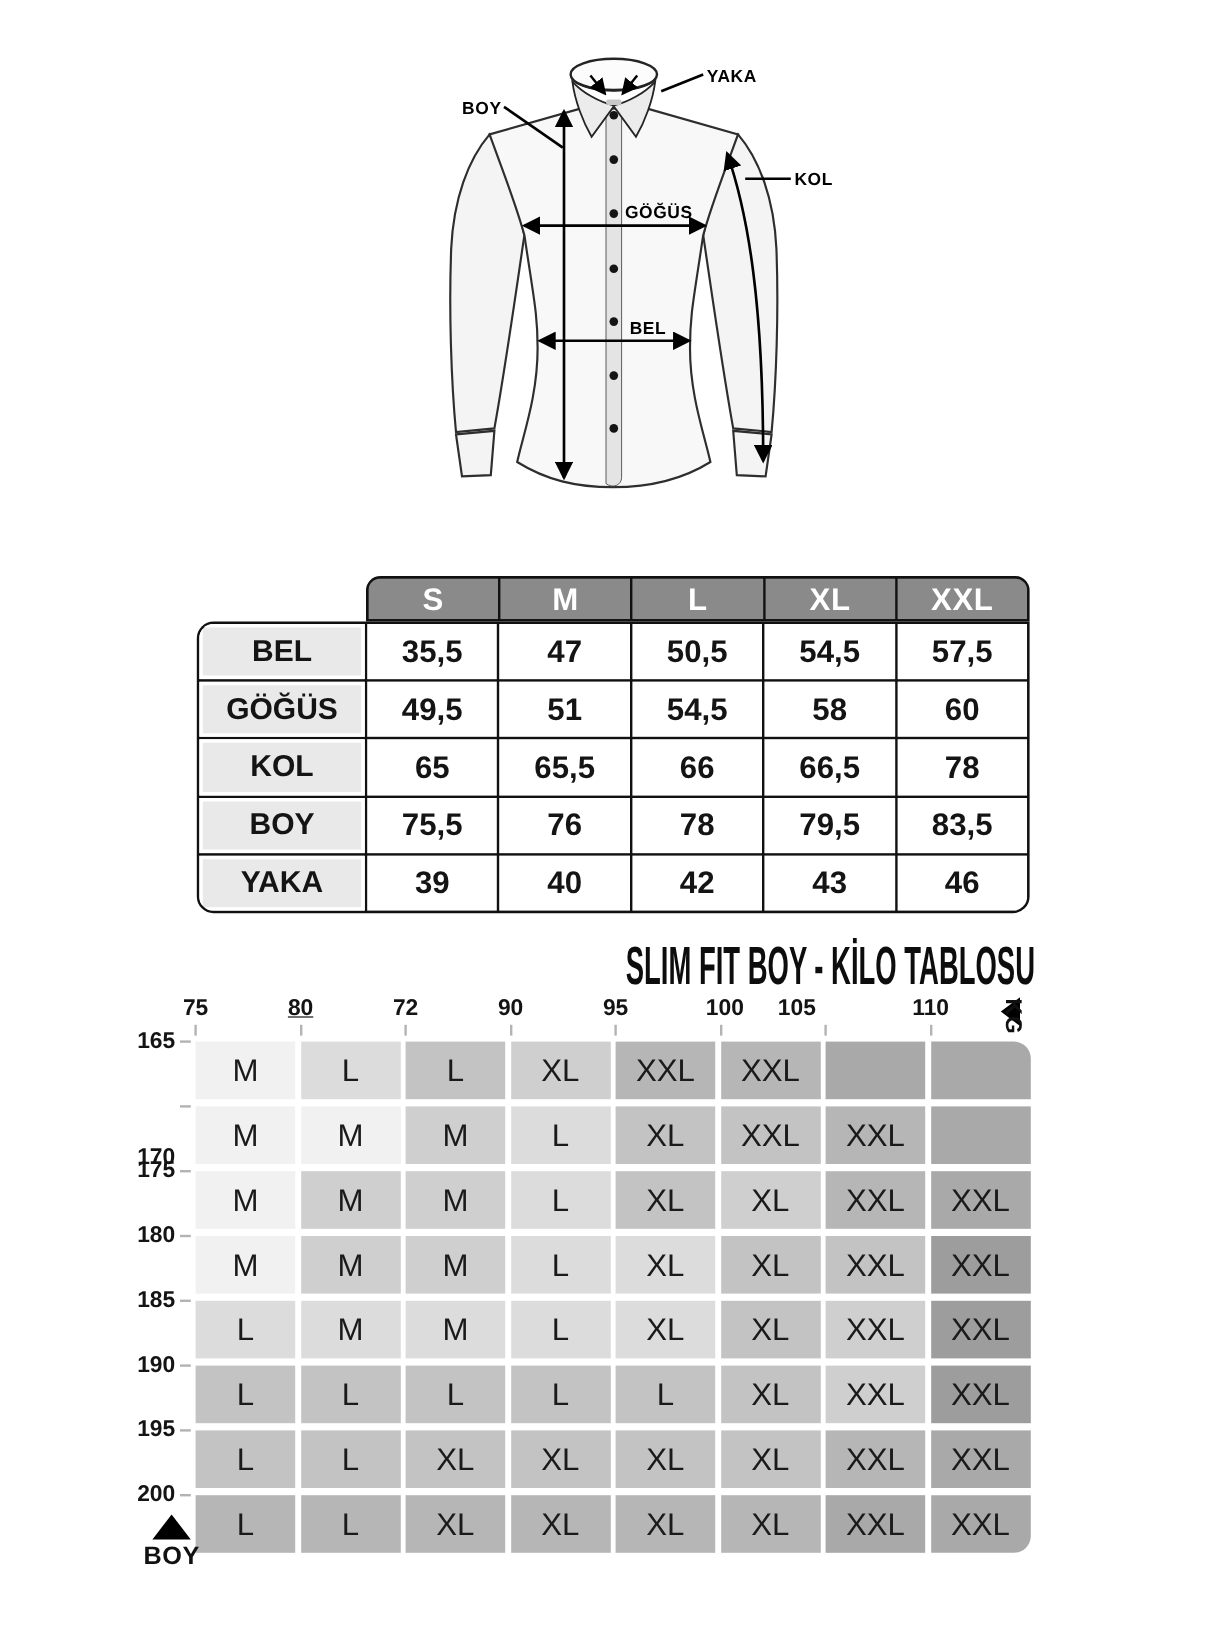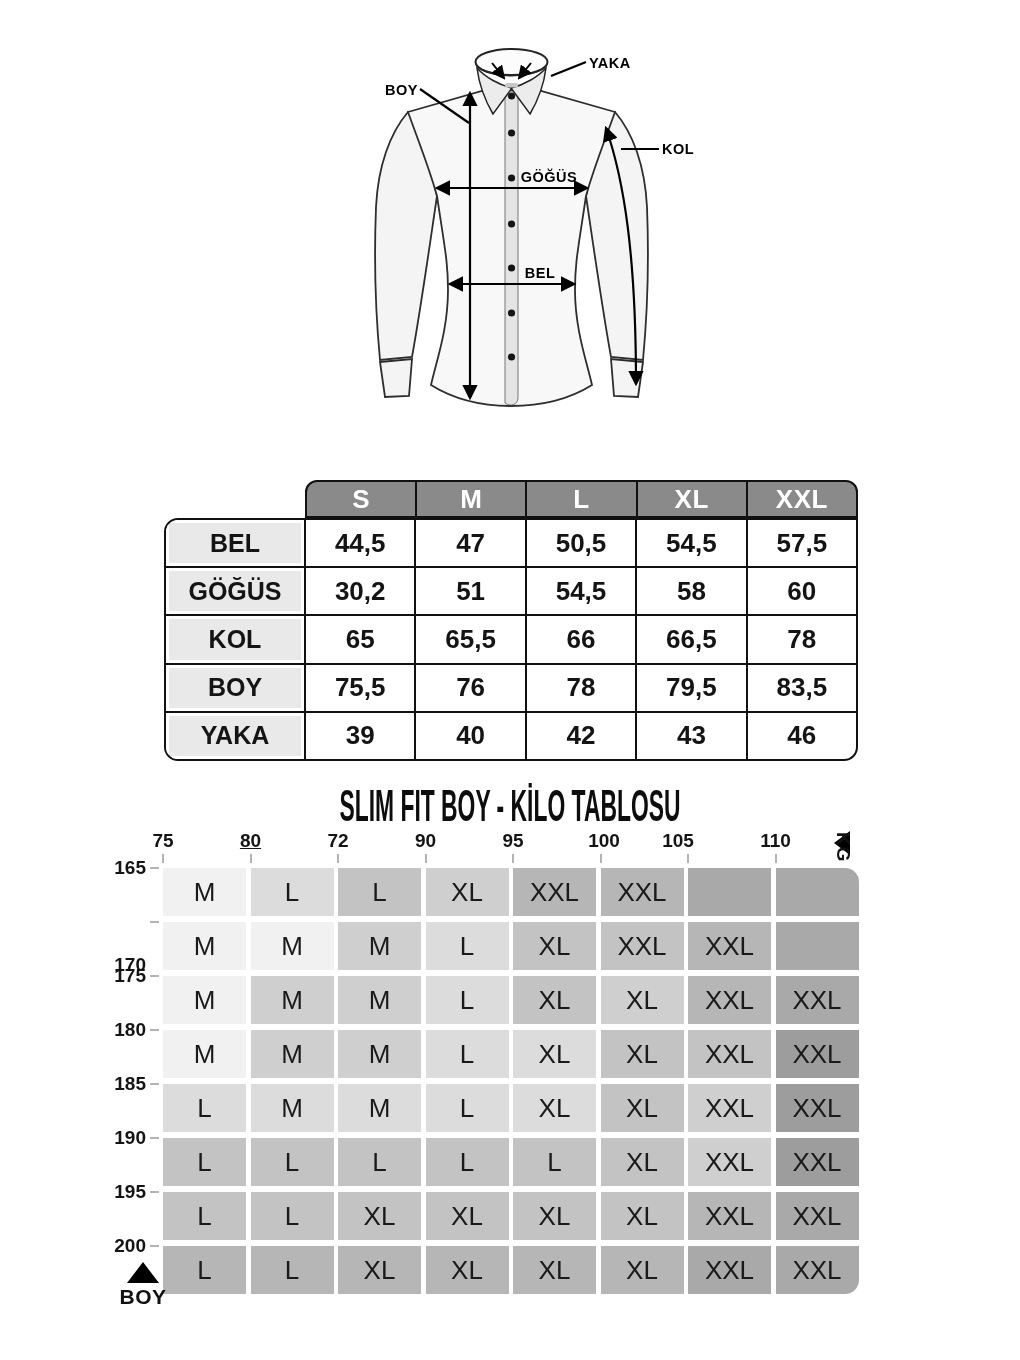--- a/index.html
+++ b/index.html
@@ -4,21 +4,21 @@
 <style>
   html,body{margin:0;padding:0;background:#fff;}
   .page{position:relative;width:1020px;height:1360px;background:#fff;overflow:hidden;
         font-family:"Liberation Sans","DejaVu Sans",sans-serif;color:#111;}
 
   
   .title{position:absolute;left:0;width:100%;text-align:center;white-space:nowrap;}
   .title > span{display:inline-block;font-weight:700;font-size:44px;letter-spacing:0;
                 transform:scale(0.52,1.02);color:#0d0d0d;}
   .t1{top:431px;}
-  .t2{top:781px;}
+  .t2{top:781px;text-align:right;}
 
   
   .st-header{position:absolute;left:305px;top:480px;width:553px;height:38px;
              display:grid;grid-template-columns:repeat(5,1fr);gap:2px;background:#111;
              border:2.5px solid #111;border-radius:12px 12px 0 0;overflow:hidden;box-sizing:border-box;}
   .st-h-cell{background:#8a8a8a;color:#fff;font-weight:700;font-size:26px;
              display:flex;align-items:center;justify-content:center;letter-spacing:.5px;}
   .st-body{position:absolute;left:164px;top:518px;width:694px;height:243px;
            display:grid;grid-template-columns:138px repeat(5,1fr);grid-template-rows:repeat(5,1fr);
            gap:2px;background:#111;border:2.5px solid #111;border-radius:14px 0 14px 14px;
@@ -118,27 +118,27 @@
 
   <div class="st-header">
       <div class="st-h-cell">S</div>
       <div class="st-h-cell">M</div>
       <div class="st-h-cell">L</div>
       <div class="st-h-cell">XL</div>
       <div class="st-h-cell">XXL</div>
     </div>
   <div class="st-body">
       <div class="st-cell st-label">BEL</div>
-      <div class="st-cell">44,5</div>
+      <div class="st-cell">35,5</div>
       <div class="st-cell">47</div>
       <div class="st-cell">50,5</div>
       <div class="st-cell">54,5</div>
       <div class="st-cell">57,5</div>
       <div class="st-cell st-label">GÖĞÜS</div>
-      <div class="st-cell">30,2</div>
+      <div class="st-cell">49,5</div>
       <div class="st-cell">51</div>
       <div class="st-cell">54,5</div>
       <div class="st-cell">58</div>
       <div class="st-cell">60</div>
       <div class="st-cell st-label">KOL</div>
       <div class="st-cell">65</div>
       <div class="st-cell">65,5</div>
       <div class="st-cell">66</div>
       <div class="st-cell">66,5</div>
       <div class="st-cell">78</div>
@@ -163,21 +163,21 @@
       <div class="kg-tick-label" style="left: 228.5px; text-decoration: underline;">80</div>
       <div class="kg-tick-mark" style="left: 249.5px;"></div>
       <div class="kg-tick-label" style="left: 316px;">72</div>
       <div class="kg-tick-mark" style="left: 337px;"></div>
       <div class="kg-tick-label" style="left: 403.5px;">90</div>
       <div class="kg-tick-mark" style="left: 424.5px;"></div>
       <div class="kg-tick-label" style="left: 491px;">95</div>
       <div class="kg-tick-mark" style="left: 512px;"></div>
       <div class="kg-tick-label" style="left: 582px;">100</div>
       <div class="kg-tick-mark" style="left: 599.5px;"></div>
-      <div class="kg-tick-label" style="left: 656px; text-align: center;">105</div>
+      <div class="kg-tick-label" style="left: 642px; text-align: center;">105</div>
       <div class="kg-tick-mark" style="left: 687px;"></div>
       <div class="kg-tick-label" style="left: 753.5px;">110</div>
       <div class="kg-tick-mark" style="left: 774.5px;"></div>
     </div>
   <div class="kg-marker">
     <div class="tri-left"></div>
     <span class="kg-text">KG</span>
   </div>
   <div id="boy-axis">
       <div class="boy-tick-label" style="top: 857px;">165</div>

